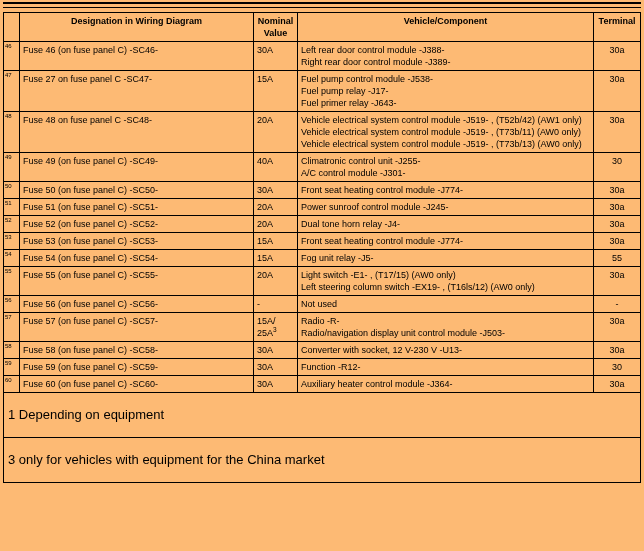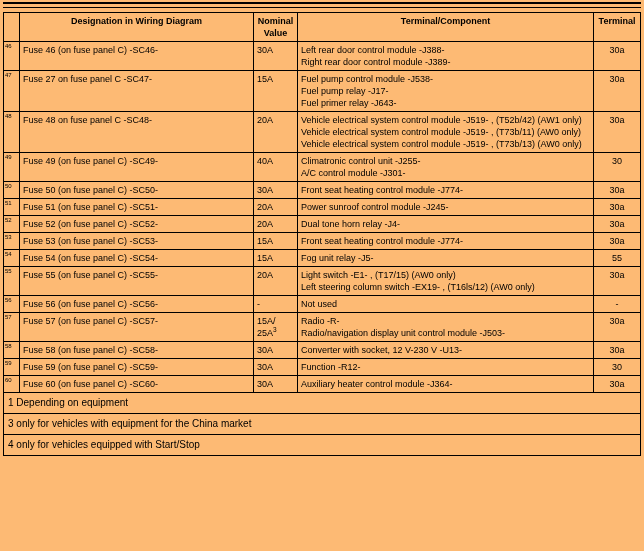--- a/index.html
+++ b/index.html
@@ -37,21 +37,21 @@
   td.ref-cell {
     font-size: 6px;
     line-height: 7px;
     padding: 1px;
     text-align: left;
   }
   th.ref-head { padding: 1px; font-size: 6px; }
   td.nominal-cell { white-space: pre-line; }
   td.function-cell { white-space: pre-line; }
   td.terminal-cell { text-align: center; }
-  td.footnote-cell { padding: 4px 4px; font-size: 10px; }
+  td.footnote-cell { padding: 16px 4px; font-size: 13px; }
   sup.fn-ref { font-size: 6.5px; line-height: 0; }
 </style>
 </head>
 <body>
 
 <div class="page">
   <div class="top-rule-thick"></div>
   <div class="top-rule-thin"></div>
 
   <table class="fuse-table">
@@ -60,21 +60,21 @@
       <col style="width:234px">
       <col style="width:44px">
       <col style="width:296px">
       <col style="width:47px">
     </colgroup>
     <thead>
       <tr>
         <th class="ref-head"></th>
         <th>Designation in Wiring Diagram</th>
         <th>Nominal Value</th>
-        <th>Terminal/Component</th>
+        <th>Vehicle/Component</th>
         <th>Terminal</th>
       </tr>
     </thead>
     <tbody>
         <tr>
     <td class="ref-cell">46</td>
     <td class="designation-cell">Fuse 46 (on fuse panel C) -SC46-</td>
     <td class="nominal-cell"><span>30A</span><sup class="fn-ref"></sup></td>
     <td class="function-cell">Left rear door control module -J388-
 Right rear door control module -J389-</td>
@@ -187,18 +187,15 @@
     <td class="terminal-cell">30a</td>
   </tr>
       </tbody>
     <tbody>
         <tr>
     <td class="footnote-cell" colspan="5">1 Depending on equipment</td>
   </tr>
         <tr>
     <td class="footnote-cell" colspan="5">3 only for vehicles with equipment for the China market</td>
   </tr>
-        <tr>
-    <td class="footnote-cell" colspan="5">4 only for vehicles equipped with Start/Stop</td>
-  </tr>
       </tbody>
   </table>
 </div>
 
 </body></html>

